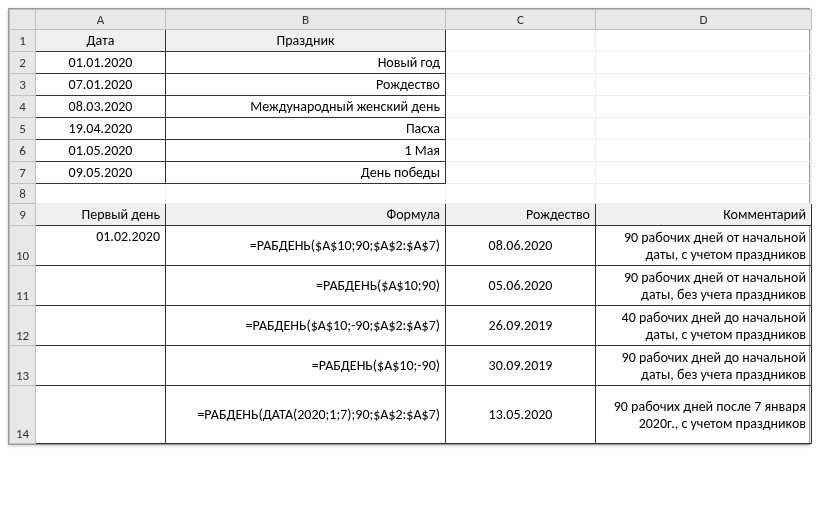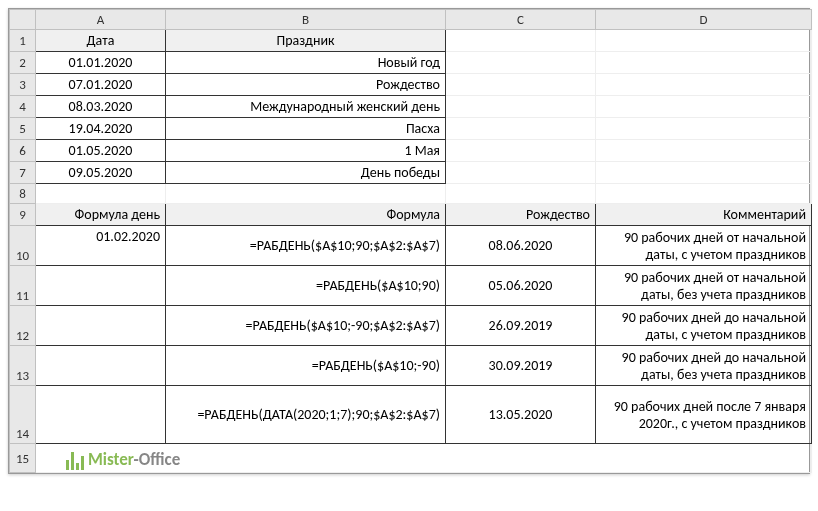--- a/index.html
+++ b/index.html
@@ -163,21 +163,21 @@
   <tr>
     <td class="rowhead">8</td>
     <td class="cell"></td>
     <td class="cell"></td>
     <td class="cell"></td>
     <td class="cell"></td>
   </tr>
 
   <tr>
     <td class="rowhead">9</td>
-    <td class="cell bordered header-cell left" style="padding-left:8px">Формула день</td>
+    <td class="cell bordered header-cell left" style="padding-left:8px">Первый день</td>
     <td class="cell bordered header-cell left" style="padding-left:8px">Формула</td>
     <td class="cell bordered header-cell left" style="padding-left:8px">Рождество</td>
     <td class="cell bordered header-cell left" style="padding-left:8px">Комментарий</td>
   </tr>
 
   <tr class="tall">
     <td class="rowhead" style="vertical-align:bottom">10</td>
     <td class="cell bordered left" style="vertical-align:top">01.02.2020</td>
     <td class="cell bordered left">=РАБДЕНЬ($A$10;90;$A$2:$A$7)</td>
     <td class="cell bordered center">08.06.2020</td>
@@ -190,53 +190,35 @@
     <td class="cell bordered left">=РАБДЕНЬ($A$10;90)</td>
     <td class="cell bordered center">05.06.2020</td>
     <td class="cell bordered left wrap"> 90 рабочих дней от начальной даты, без учета праздников</td>
   </tr>
 
   <tr class="tall">
     <td class="rowhead" style="vertical-align:bottom">12</td>
     <td class="cell bordered left"></td>
     <td class="cell bordered left">=РАБДЕНЬ($A$10;-90;$A$2:$A$7)</td>
     <td class="cell bordered center">26.09.2019</td>
-    <td class="cell bordered left wrap"> 90 рабочих дней до начальной даты, с учетом праздников</td>
+    <td class="cell bordered left wrap"> 40 рабочих дней до начальной даты, с учетом праздников</td>
   </tr>
 
   <tr class="tall">
     <td class="rowhead" style="vertical-align:bottom">13</td>
     <td class="cell bordered left"></td>
     <td class="cell bordered left">=РАБДЕНЬ($A$10;-90)</td>
     <td class="cell bordered center">30.09.2019</td>
     <td class="cell bordered left wrap"> 90 рабочих дней до начальной даты, без учета праздников</td>
   </tr>
 
   <tr class="tall3">
     <td class="rowhead" style="vertical-align:bottom">14</td>
     <td class="cell bordered left"></td>
     <td class="cell bordered left">=РАБДЕНЬ(ДАТА(2020;1;7);90;$A$2:$A$7)</td>
     <td class="cell bordered center">13.05.2020</td>
     <td class="cell bordered left wrap"> 90 рабочих дней после 7 января 2020г., с учетом праздников</td>
   </tr>
 
-  <tr>
-    <td class="rowhead">15</td>
-    <td class="cell" colspan="4" style="position:relative; padding:0;">
-      <div class="watermark">
-        <div class="watermark-inner">
-          <span class="wm-icon">
-            <span class="wm-bar" style="height:10px"></span>
-            <span class="wm-bar" style="height:18px"></span>
-            <span class="wm-bar" style="height:7px"></span>
-            <span class="wm-bar" style="height:14px"></span>
-          </span>
-          <span class="wm-text">
-            <span class="wm-green">Mister</span><span class="wm-grey">-</span><span class="wm-grey">Office</span>
-          </span>
-        </div>
-      </div>
-    </td>
-  </tr>
 
 </tbody>
     </table>
 </div>
 
 </body></html>

